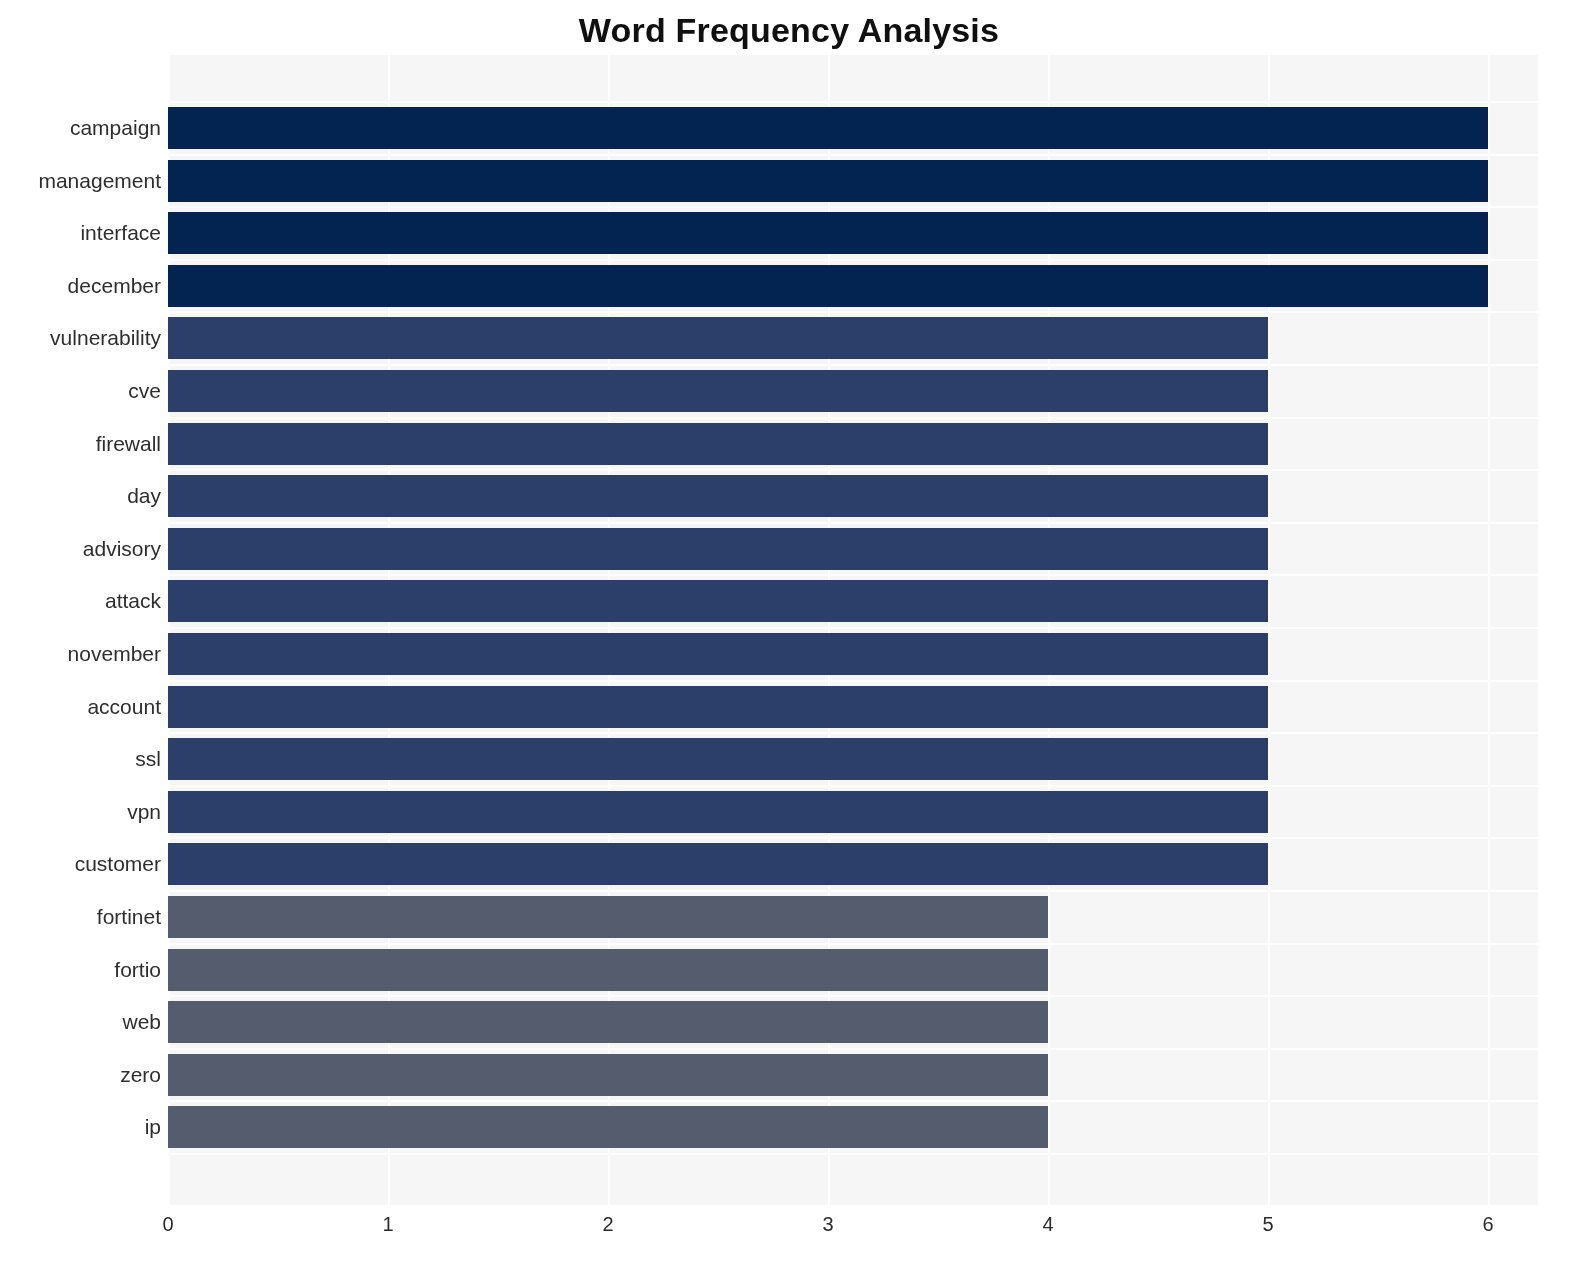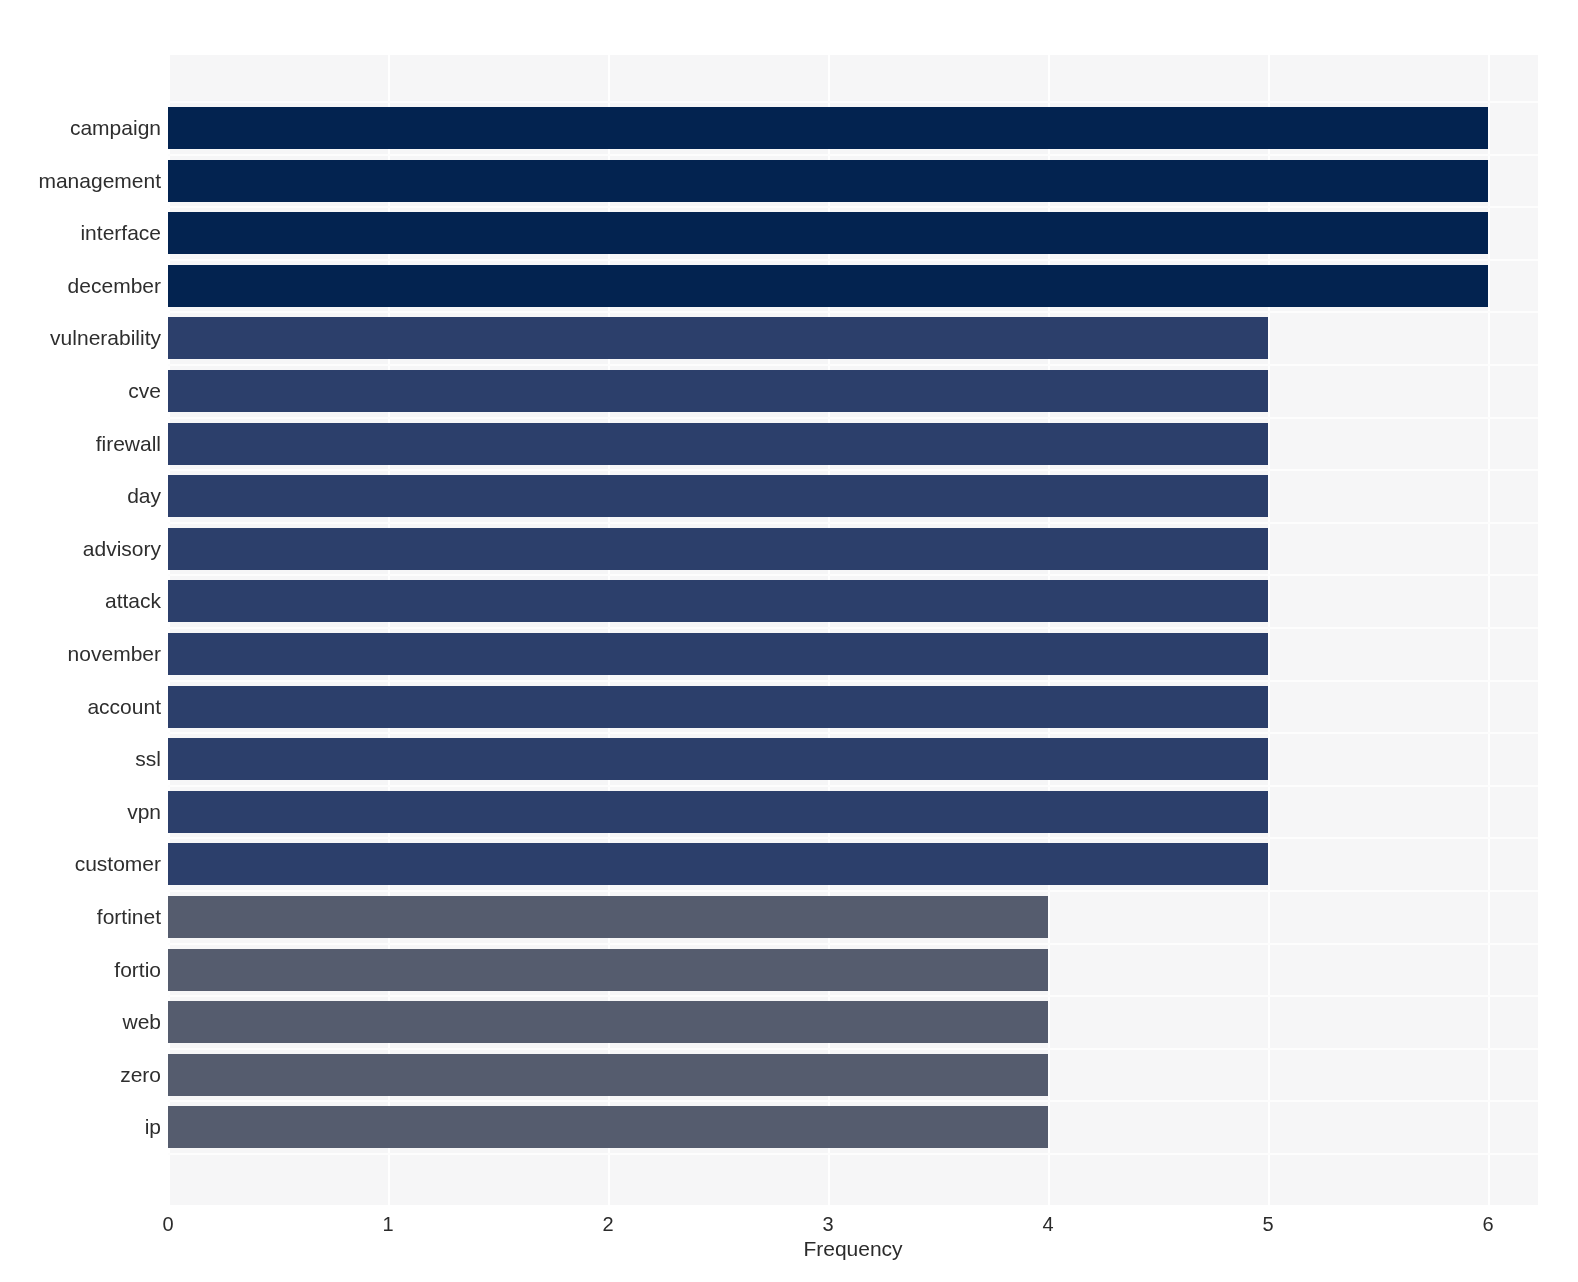--- a/index.html
+++ b/index.html
@@ -102,20 +102,21 @@
     font-size: 21px;
     color: #2b2b2b;
     line-height: 26px;
   }
 </style>
 </head>
 <body>
 
 <div id="chart-root">
 
+  <div class="chart-title">Word Frequency Analysis</div>
 
   <div id="plot-area">
       <div class="gridline-v" style="left: 0px; background: rgb(255, 255, 255);"></div>
       <div class="gridline-v" style="left: 220px; background: rgb(255, 255, 255);"></div>
       <div class="gridline-v" style="left: 440px; background: rgb(255, 255, 255);"></div>
       <div class="gridline-v" style="left: 660px; background: rgb(255, 255, 255);"></div>
       <div class="gridline-v" style="left: 880px; background: rgb(255, 255, 255);"></div>
       <div class="gridline-v" style="left: 1100px; background: rgb(255, 255, 255);"></div>
       <div class="gridline-v" style="left: 1320px; background: rgb(255, 255, 255);"></div>
       <div class="gridline-h" style="top: 46px;"></div>
@@ -186,15 +187,14 @@
   <div id="xtick-layer">
       <div class="xtick" style="left: 168px;">0</div>
       <div class="xtick" style="left: 388px;">1</div>
       <div class="xtick" style="left: 608px;">2</div>
       <div class="xtick" style="left: 828px;">3</div>
       <div class="xtick" style="left: 1048px;">4</div>
       <div class="xtick" style="left: 1268px;">5</div>
       <div class="xtick" style="left: 1488px;">6</div>
     </div>
 
-  <div class="xaxis-label">Frequency</div>
 
 </div>
 
 </body></html>

